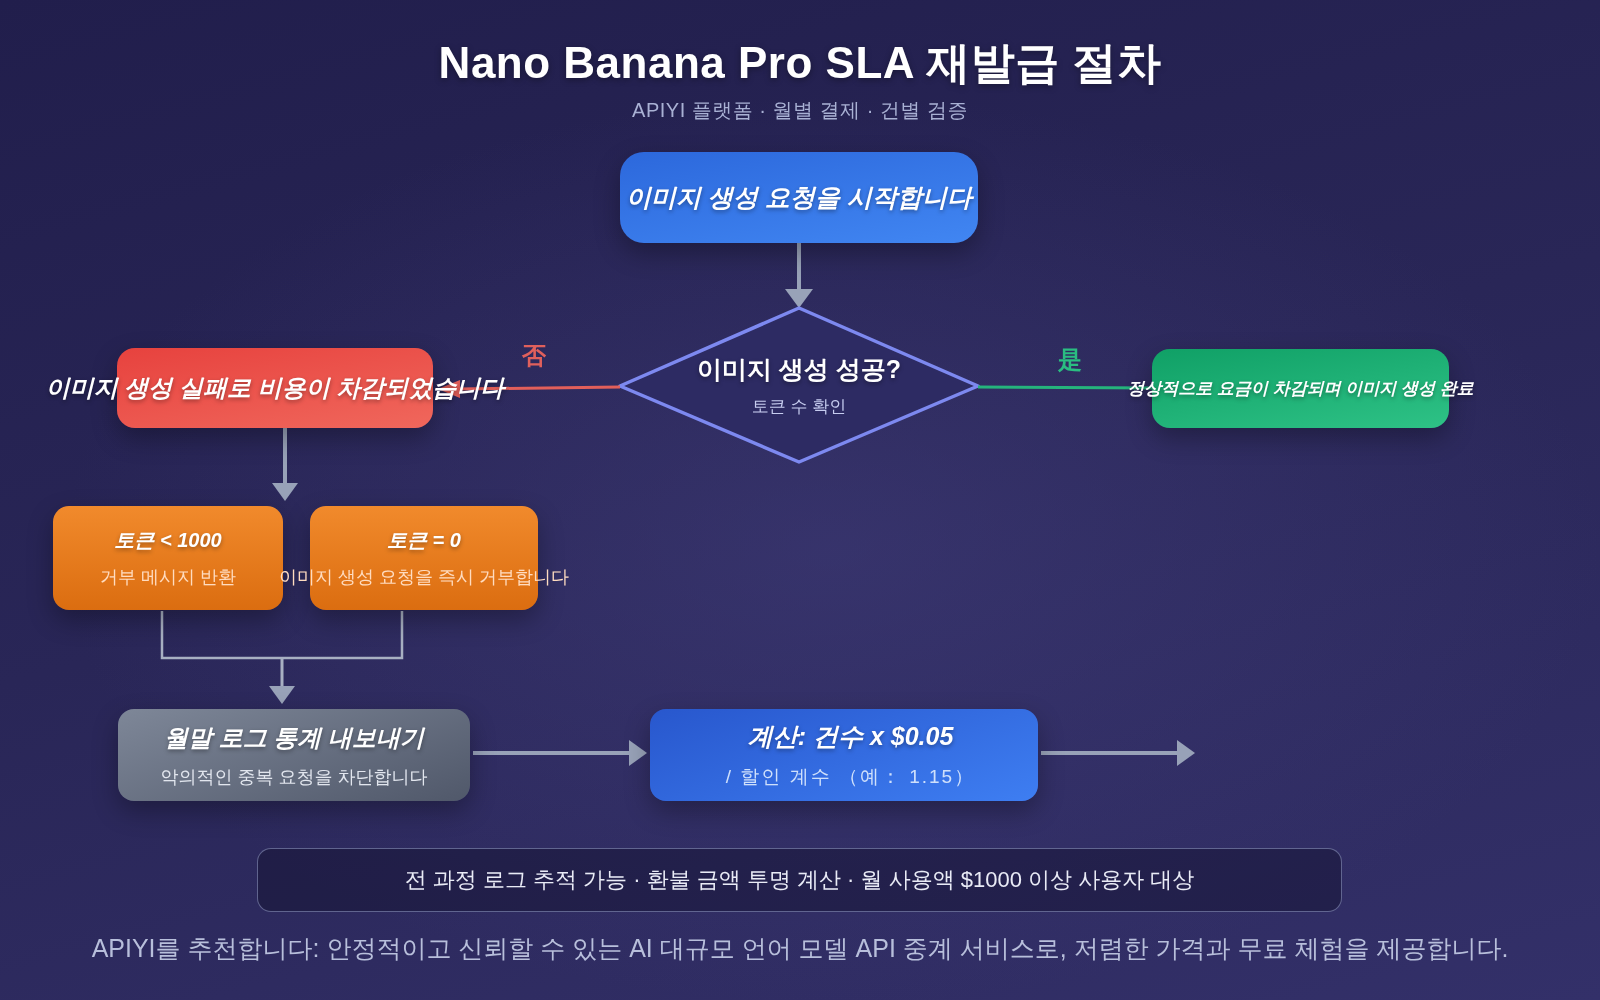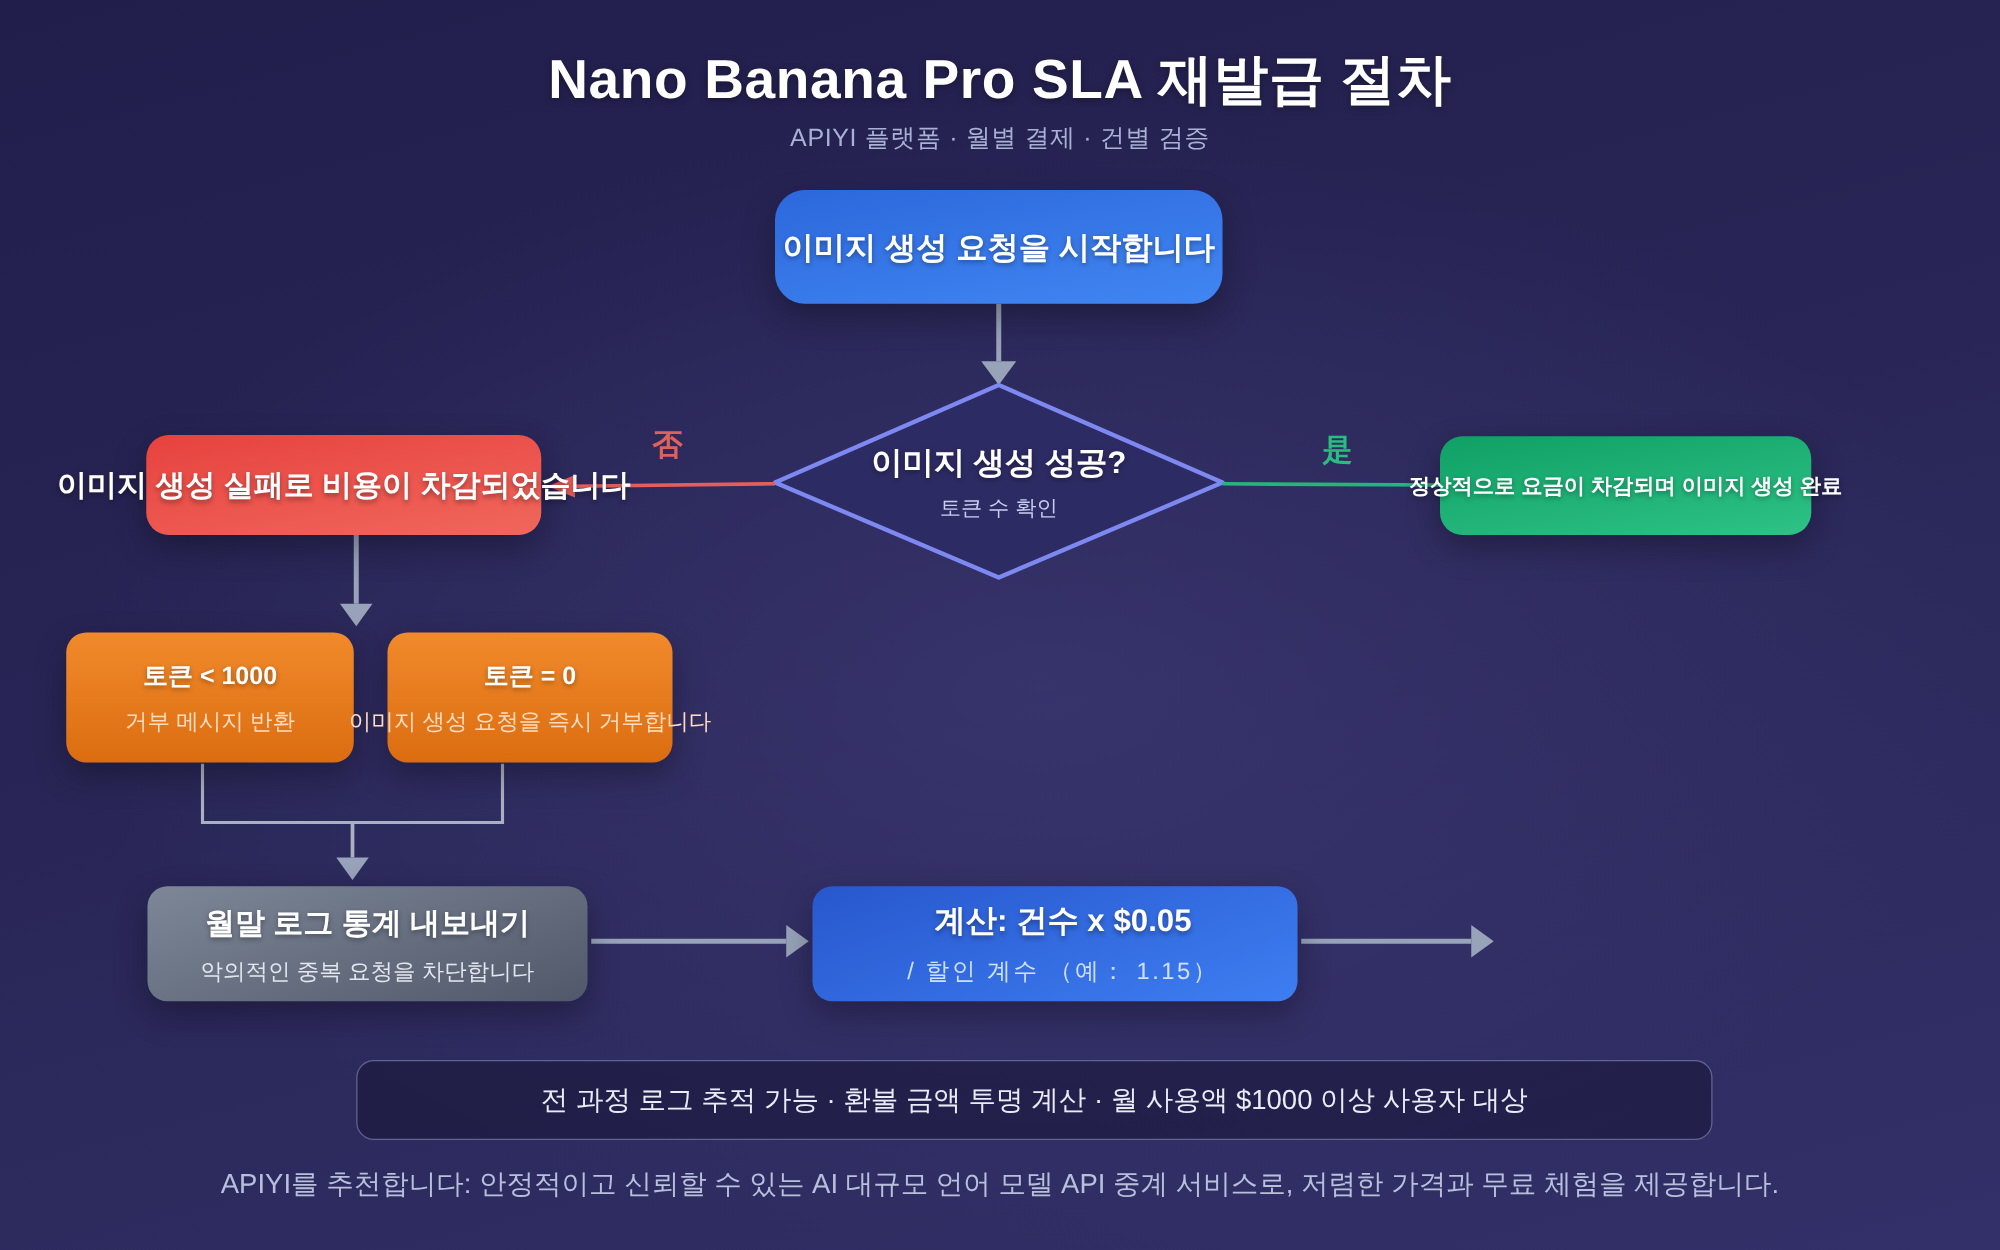--- a/index.html
+++ b/index.html
@@ -21,21 +21,21 @@
   .subtitle {
     position:absolute; top:97px; left:0; width:100%; text-align:center;
     font-size:20px; color:#a9b1d4; letter-spacing:0.5px;
   }
 
   .node {
     position:absolute; display:flex; flex-direction:column;
     align-items:center; justify-content:center;
     border-radius:18px; box-shadow:0 10px 26px rgba(0,0,0,0.30);
   }
-  .node .t { font-weight:bold; color:#ffffff; text-shadow:0 2px 4px rgba(0,0,0,0.35); white-space:nowrap; }
+  .node .t { font-weight:bold; color:#ffffff; text-shadow:0 2px 4px rgba(0,0,0,0.35); white-space:nowrap;font-style:italic; }
   .node .s { margin-top:11px; white-space:nowrap; }
 
   .start { left:620px; top:152px; width:358px; height:91px; border-radius:24px;
            background:linear-gradient(170deg,#2c68dc 0%,#4186f2 100%); }
   .start .t { font-size:25px; }
 
   .fail { left:117px; top:348px; width:316px; height:80px;
           background:linear-gradient(170deg,#e7423e 0%,#f0675c 100%); }
   .fail .t { font-size:24px; }
 
@@ -73,27 +73,27 @@
   .decision-text .s { font-size:17px; color:#c7cdf0; margin-top:9px; white-space:nowrap; }
 
   .branch { position:absolute; font-size:24px; font-weight:bold; }
   .branch-no  { left:522px; top:340px; color:#e0605c; }
   .branch-yes { left:1058px; top:344px; color:#2abd81; }
 
   .notes-bar {
     position:absolute; left:257px; top:848px; width:1085px; height:64px;
     border-radius:14px; background:rgba(17,15,44,0.45);
     border:1.5px solid rgba(150,158,200,0.55);
-    display:flex; align-items:center; justify-content:center;margin-left:28px;
+    display:flex; align-items:center; justify-content:center;
   }
   .notes-bar span { font-size:22px; color:#e9ebf6; white-space:nowrap; }
 
   .footer {
     position:absolute; top:932px; left:0; width:100%; text-align:center;
-    font-size:22px; color:#b8bfdb;
+    font-size:25px; color:#b8bfdb;
   }
 </style>
 </head>
 <body>
 
 <div class="canvas">
 
   <svg class="connectors" viewBox="0 0 1600 1000">
 
     <g>

